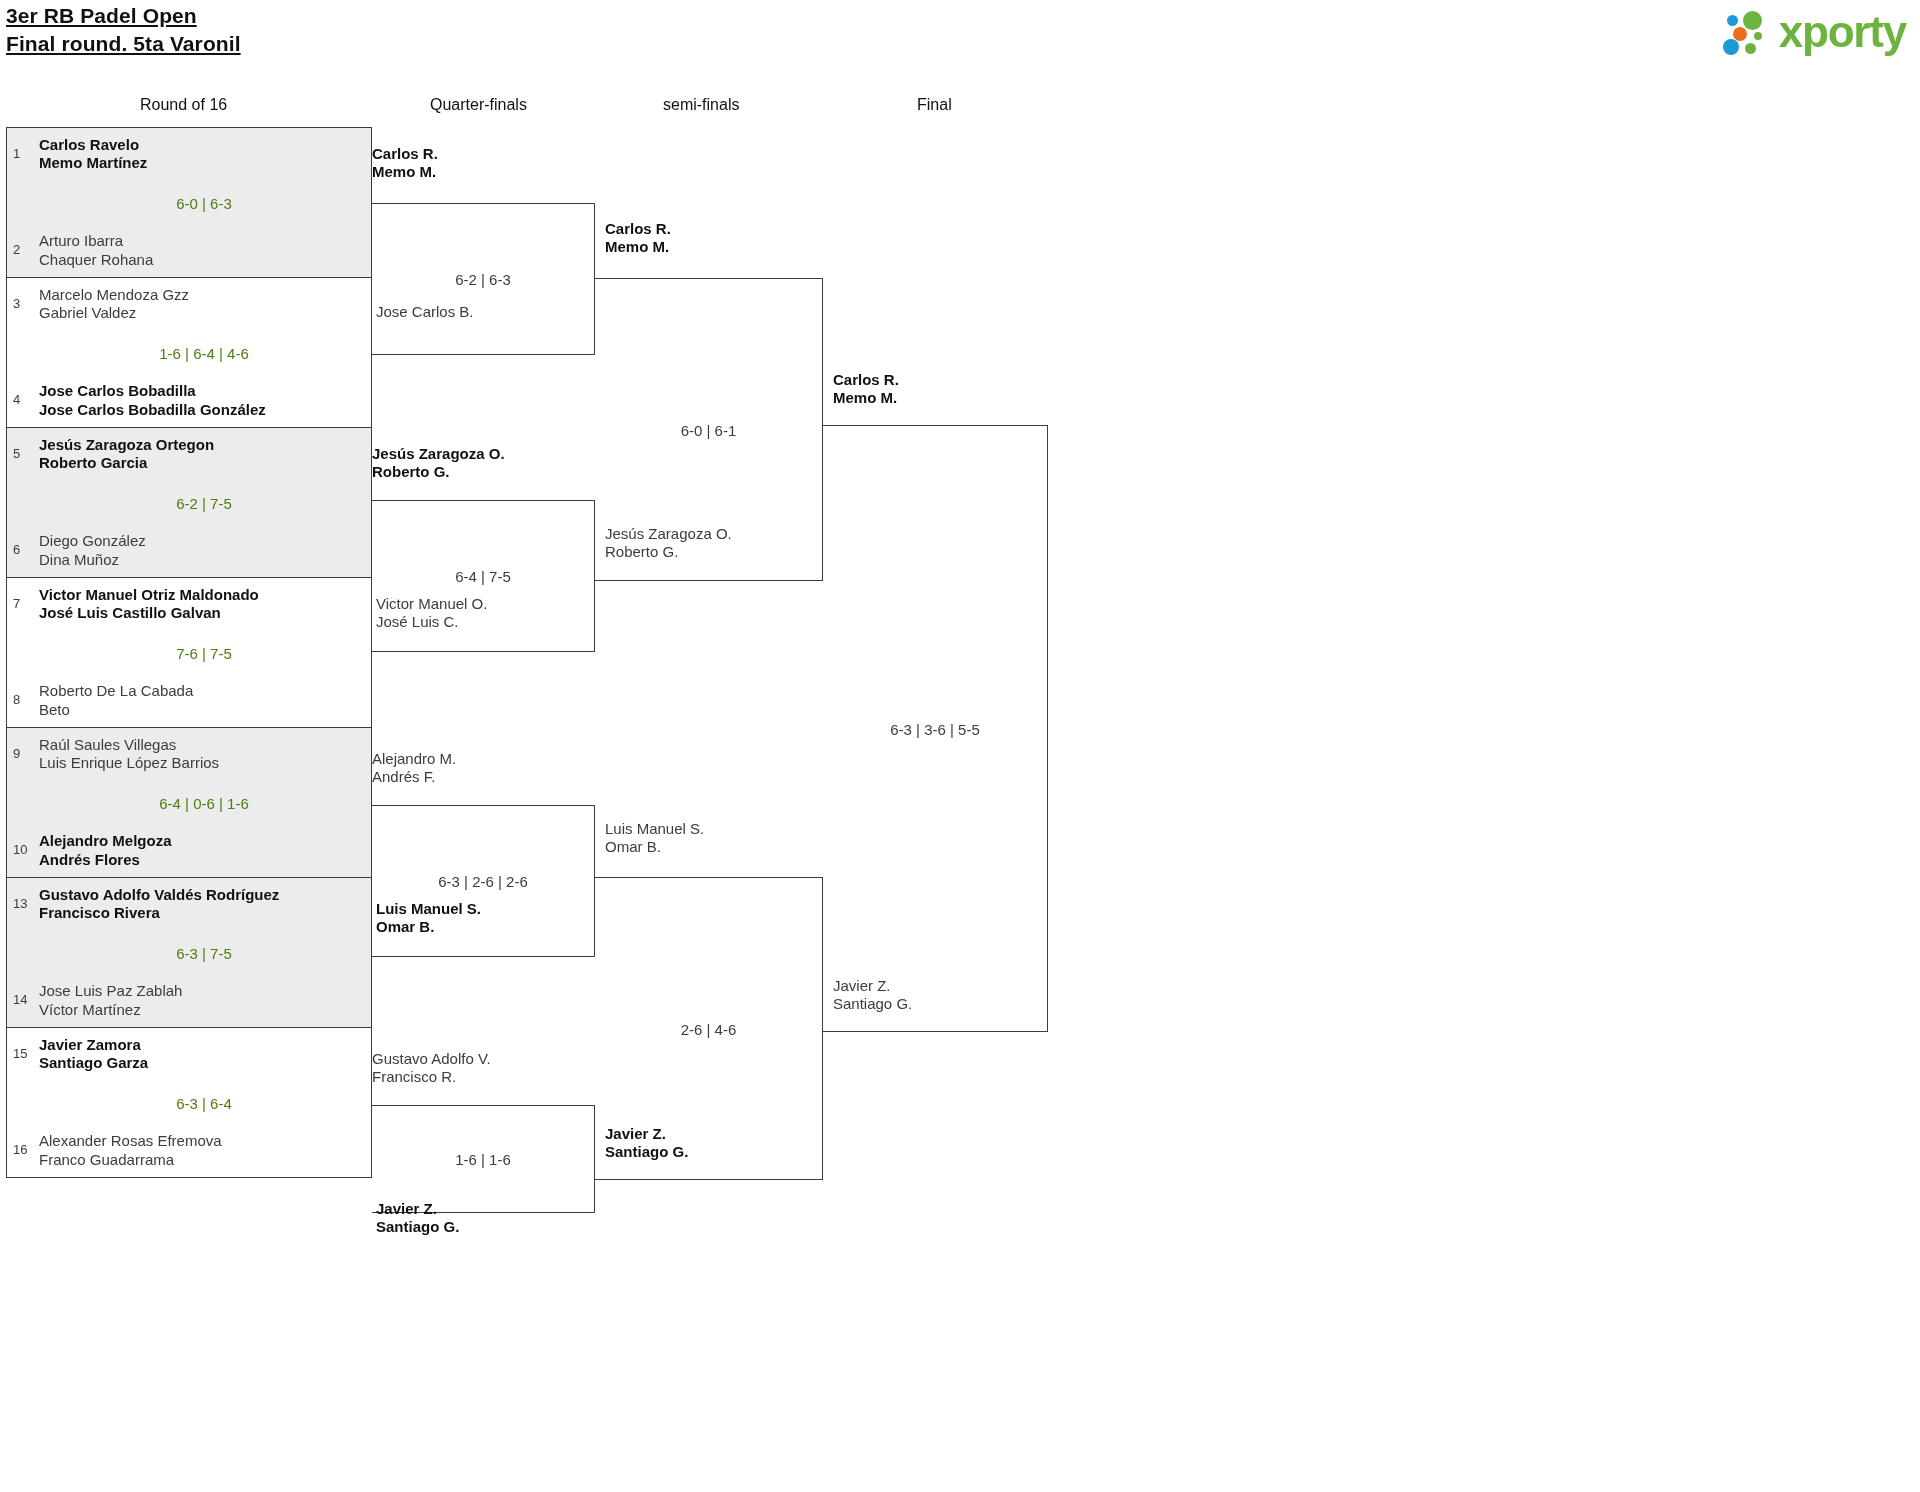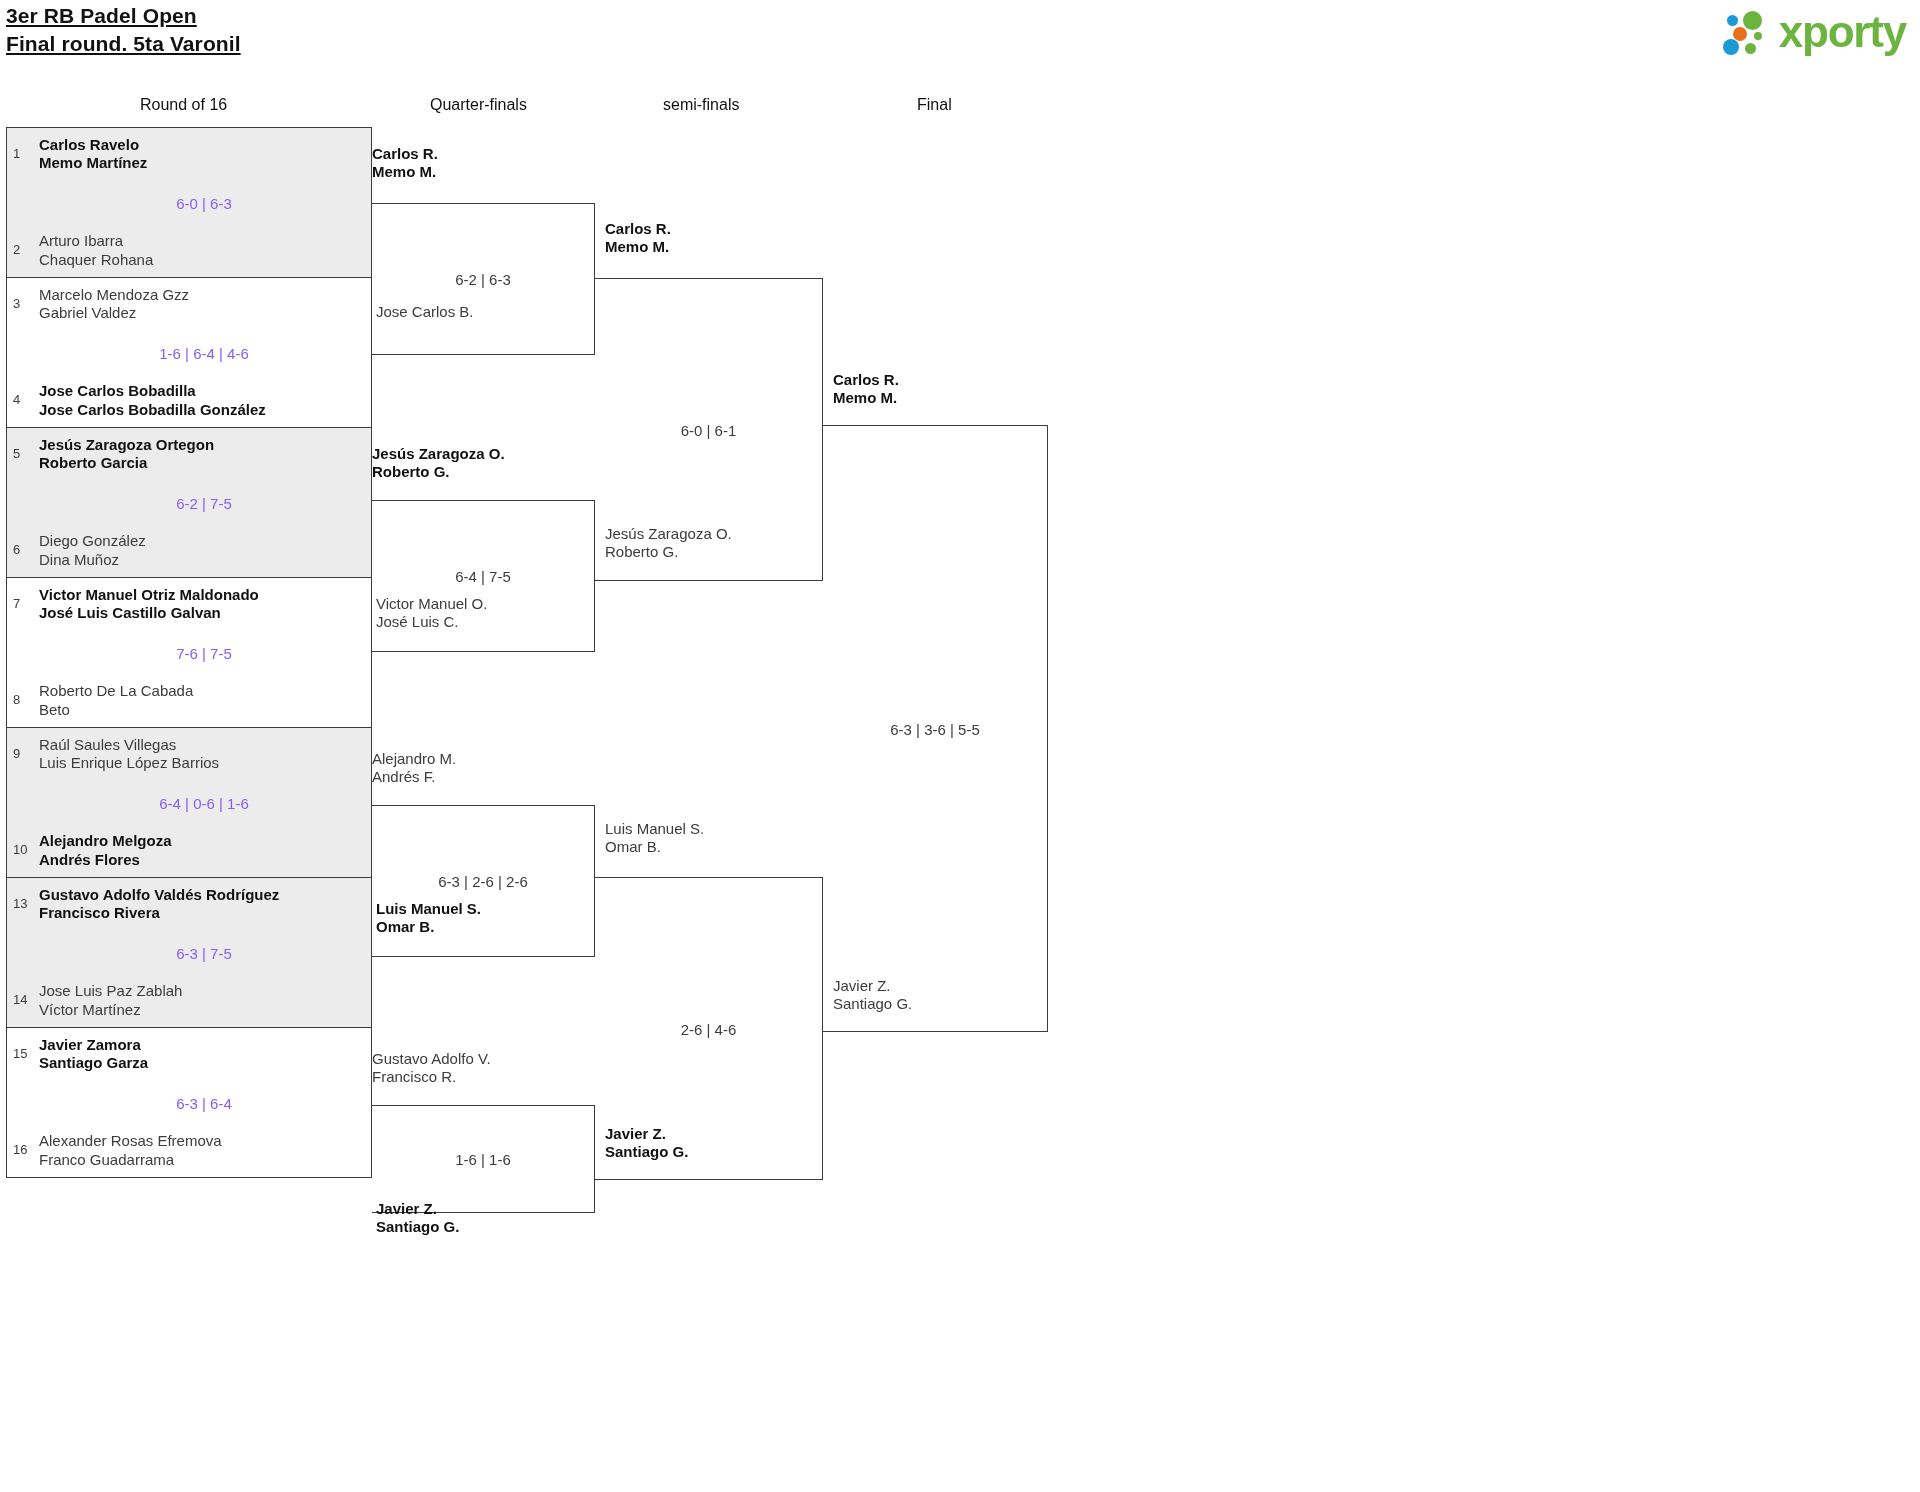--- a/index.html
+++ b/index.html
@@ -101,21 +101,21 @@
   .names .n { display: block; white-space: nowrap; }
   .win .names { color: #111111; font-weight: bold; }
 
   .r16-score {
     position: absolute;
     left: 0; right: 0;
     top: 50%;
     transform: translateY(-50%);
     text-align: center;
     font-size: 15px;
-    color: #8b5cf6;
+    color: #4d7c0f;
     padding-left: 30px;
   }
 
   
   .adv-box {
     position: absolute;
     border-top: 1.4px solid #3c3c3c;
     border-right: 1.4px solid #3c3c3c;
     border-bottom: 1.4px solid #3c3c3c;
     text-decoration: underline;

